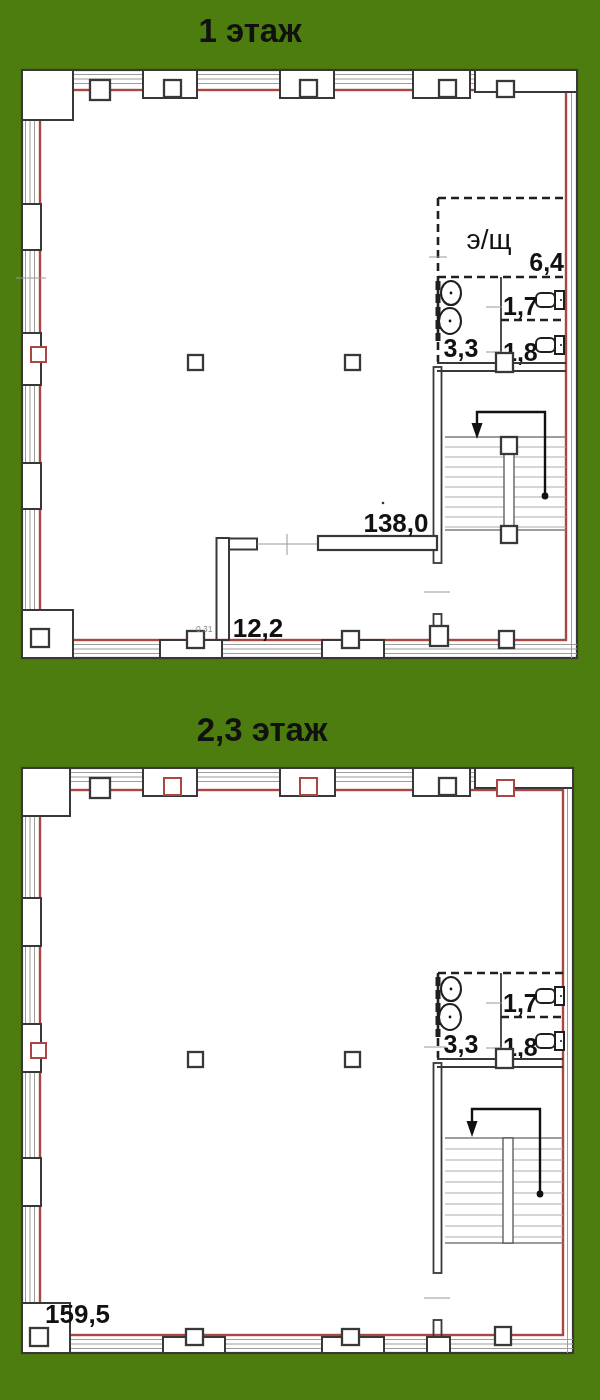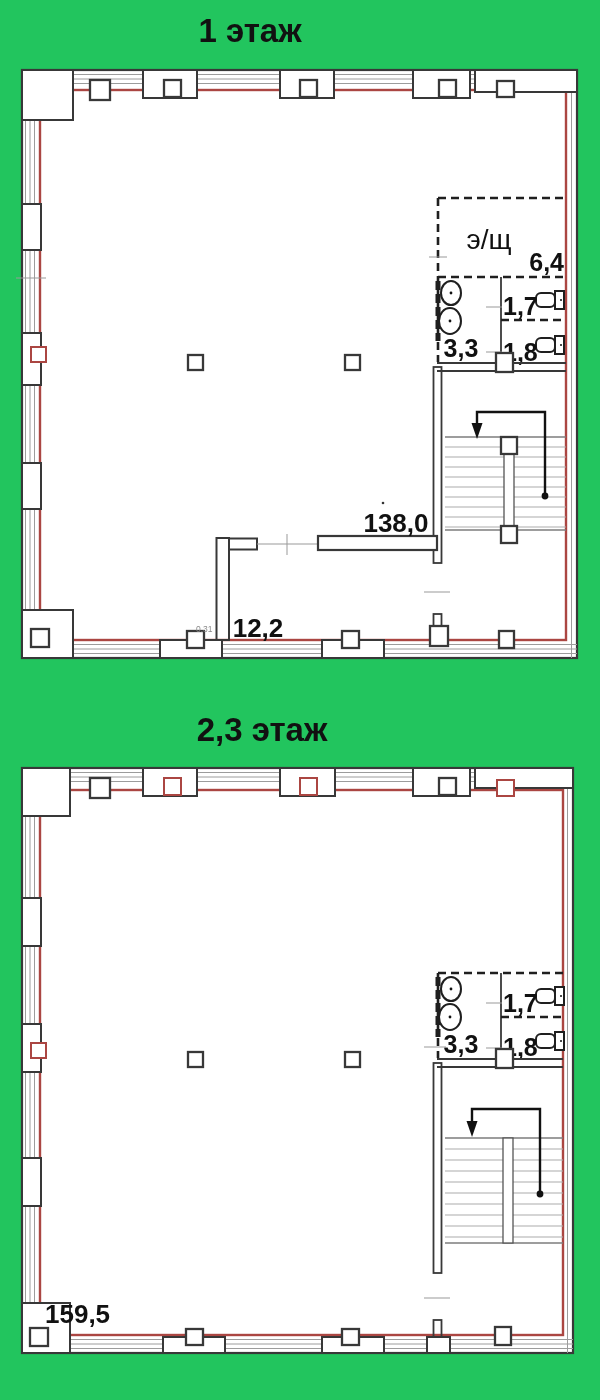--- a/index.html
+++ b/index.html
@@ -1,16 +1,16 @@
 <!DOCTYPE html>
 <html><head>
 <meta charset="utf-8">
 <style>
   html,body{margin:0;padding:0;background:#ffffff;}
-  #stage{position:relative;width:600px;height:1400px;background:#22c55e;overflow:hidden;}
+  #stage{position:relative;width:600px;height:1400px;background:#4d7c0f;overflow:hidden;}
   svg{display:block;}
   .wall{fill:#ffffff;stroke:#383838;stroke-width:2;}
   .wall22{fill:#ffffff;stroke:#383838;stroke-width:2.2;}
   .col{fill:#ffffff;stroke:#383838;stroke-width:2.3;}
   .colred{fill:#ffffff;stroke:#ab4642;stroke-width:2;}
   .win{stroke:#9c9c9c;stroke-width:1;fill:none;}
   .red{stroke:#ab4642;stroke-width:2.4;fill:none;}
   .dash{stroke:#1f1f1f;stroke-width:2.6;fill:none;stroke-dasharray:8 5;}
   .dash2{stroke:#1f1f1f;stroke-width:2.4;fill:none;stroke-dasharray:8 5;}
   .thin{stroke:#383838;stroke-width:1.8;fill:none;}

